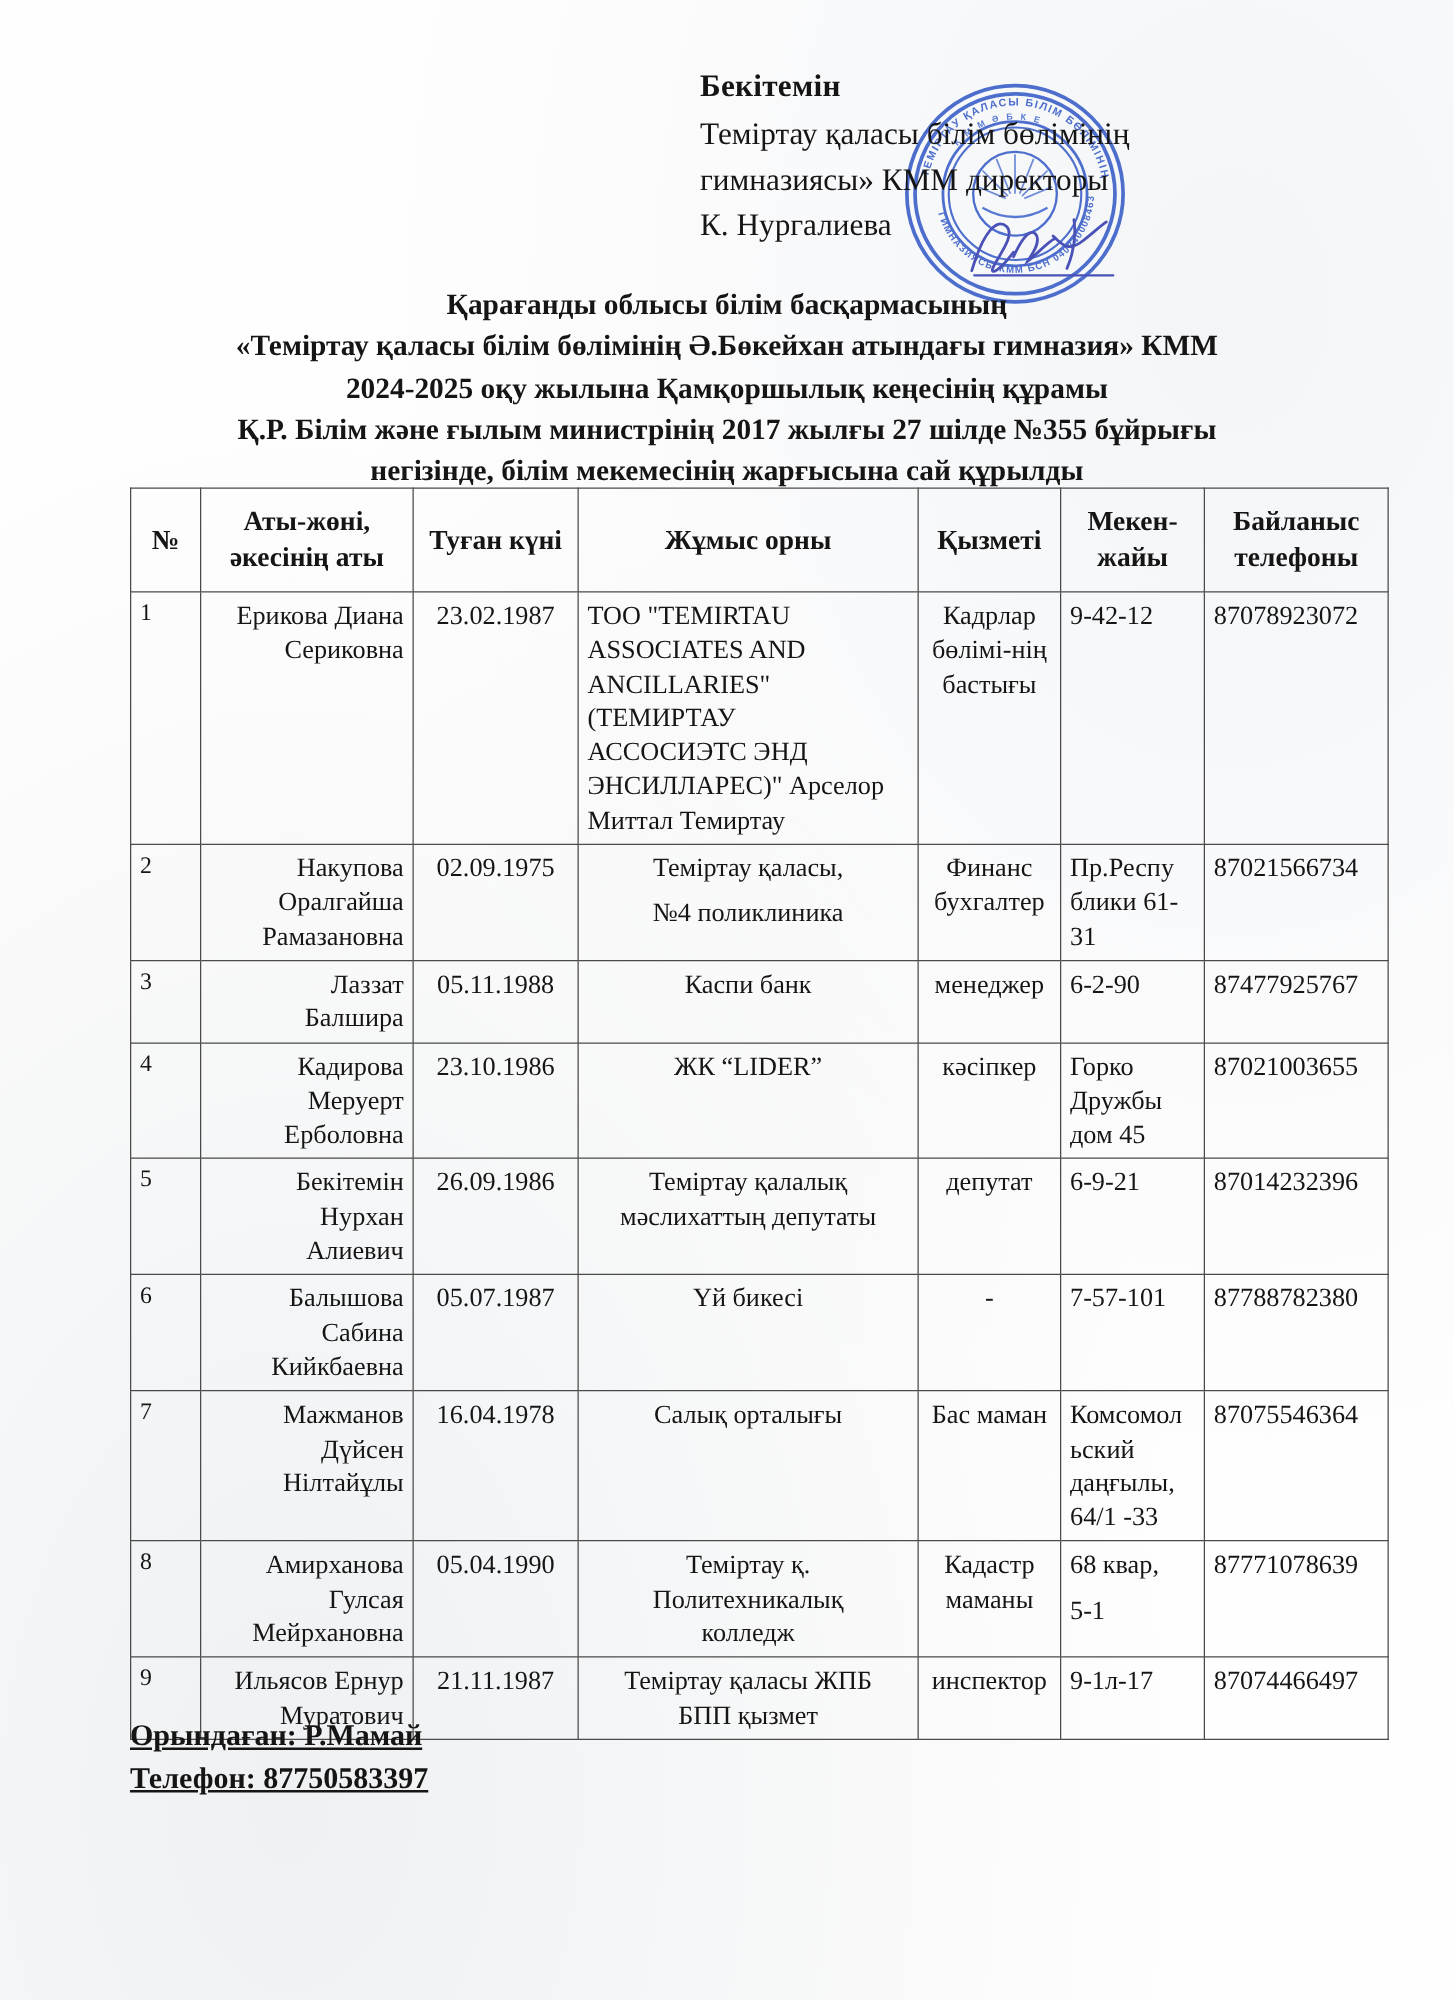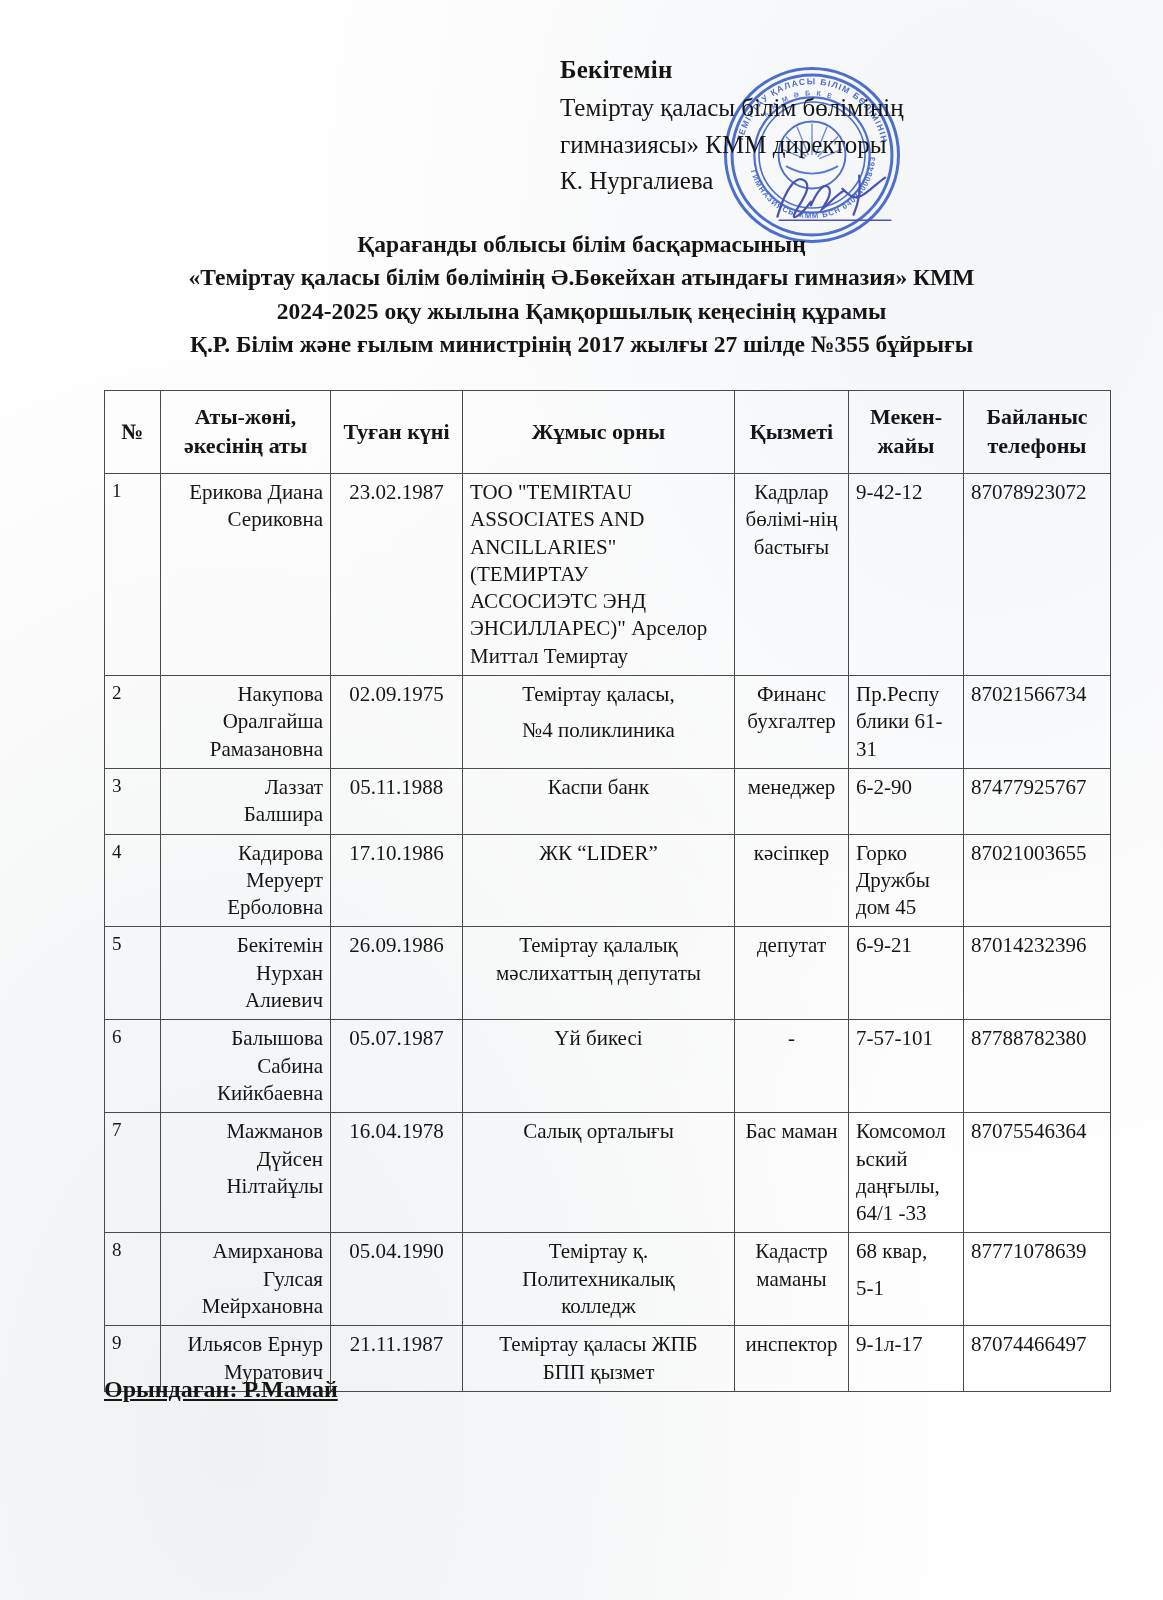--- a/index.html
+++ b/index.html
@@ -190,20 +190,21 @@
     <path d="M96 8 C 98 22, 96 36, 90 50"></path>
     <path d="M10 56 L 130 56" stroke-width="1.8"></path>
   </g>
 </svg>
 
 <div class="heading">
   <div>Қарағанды облысы білім басқармасының</div>
   <div>«Теміртау қаласы білім бөлімінің Ә.Бөкейхан атындағы гимназия» КММ</div>
   <div>2024-2025 оқу жылына  Қамқоршылық кеңесінің құрамы</div>
   <div>Қ.Р. Білім және ғылым министрінің 2017 жылғы 27 шілде №355 бұйрығы</div>
+  <div>негізінде, білім мекемесінің жарғысына сай құрылды</div>
 </div>
 
 <table class="roster">
   <colgroup>
     <col class="w-num">
       <col class="w-name">
       <col class="w-bdate">
       <col class="w-work">
     <col class="w-pos">
       <col class="w-addr">
@@ -298,21 +299,21 @@
         </td>
         <td class="c-phone">87477925767</td>
       </tr>
       <tr>
         <td class="c-num">4</td>
         <td class="c-name">
           <span class="nl">Кадирова</span>
           <span class="nl">Меруерт</span>
           <span class="nl">Ерболовна</span>
         </td>
-        <td class="c-bdate">17.10.1986</td>
+        <td class="c-bdate">23.10.1986</td>
         <td class="c-work">
           <span class="nl">ЖК “LIDER”</span>
         </td>
         <td class="c-pos">
           <span class="nl">кәсіпкер</span>
         </td>
         <td class="c-addr">
           <span class="nl">Горко</span>
           <span class="nl">Дружбы</span>
           <span class="nl">дом 45</span>
@@ -421,13 +422,14 @@
         <td class="c-addr">
           <span class="nl">9-1л-17</span>
         </td>
         <td class="c-phone">87074466497</td>
       </tr>
     </tbody>
 </table>
 
 <div class="footer">
   <div>Орындаған: Р.Мамай</div>
+  <div>Телефон: 87750583397</div>
 </div>
 
 </body></html>

